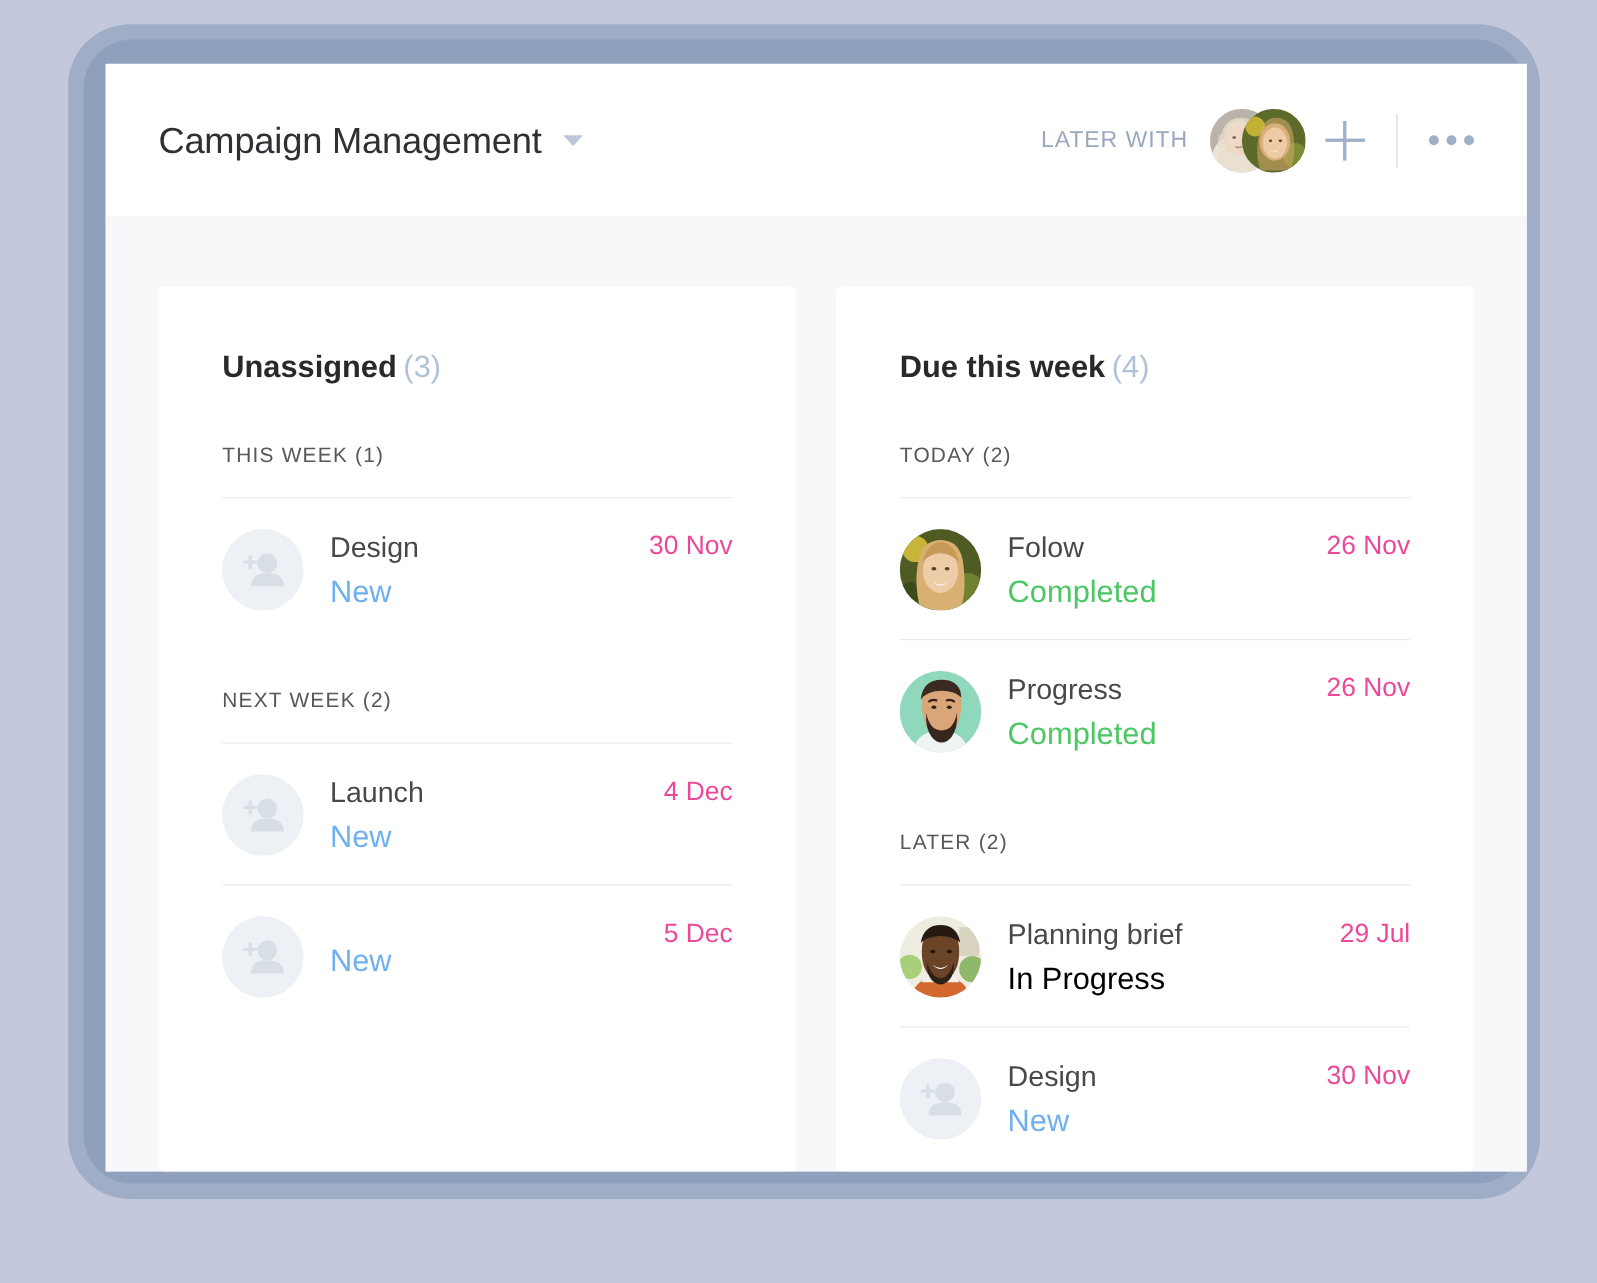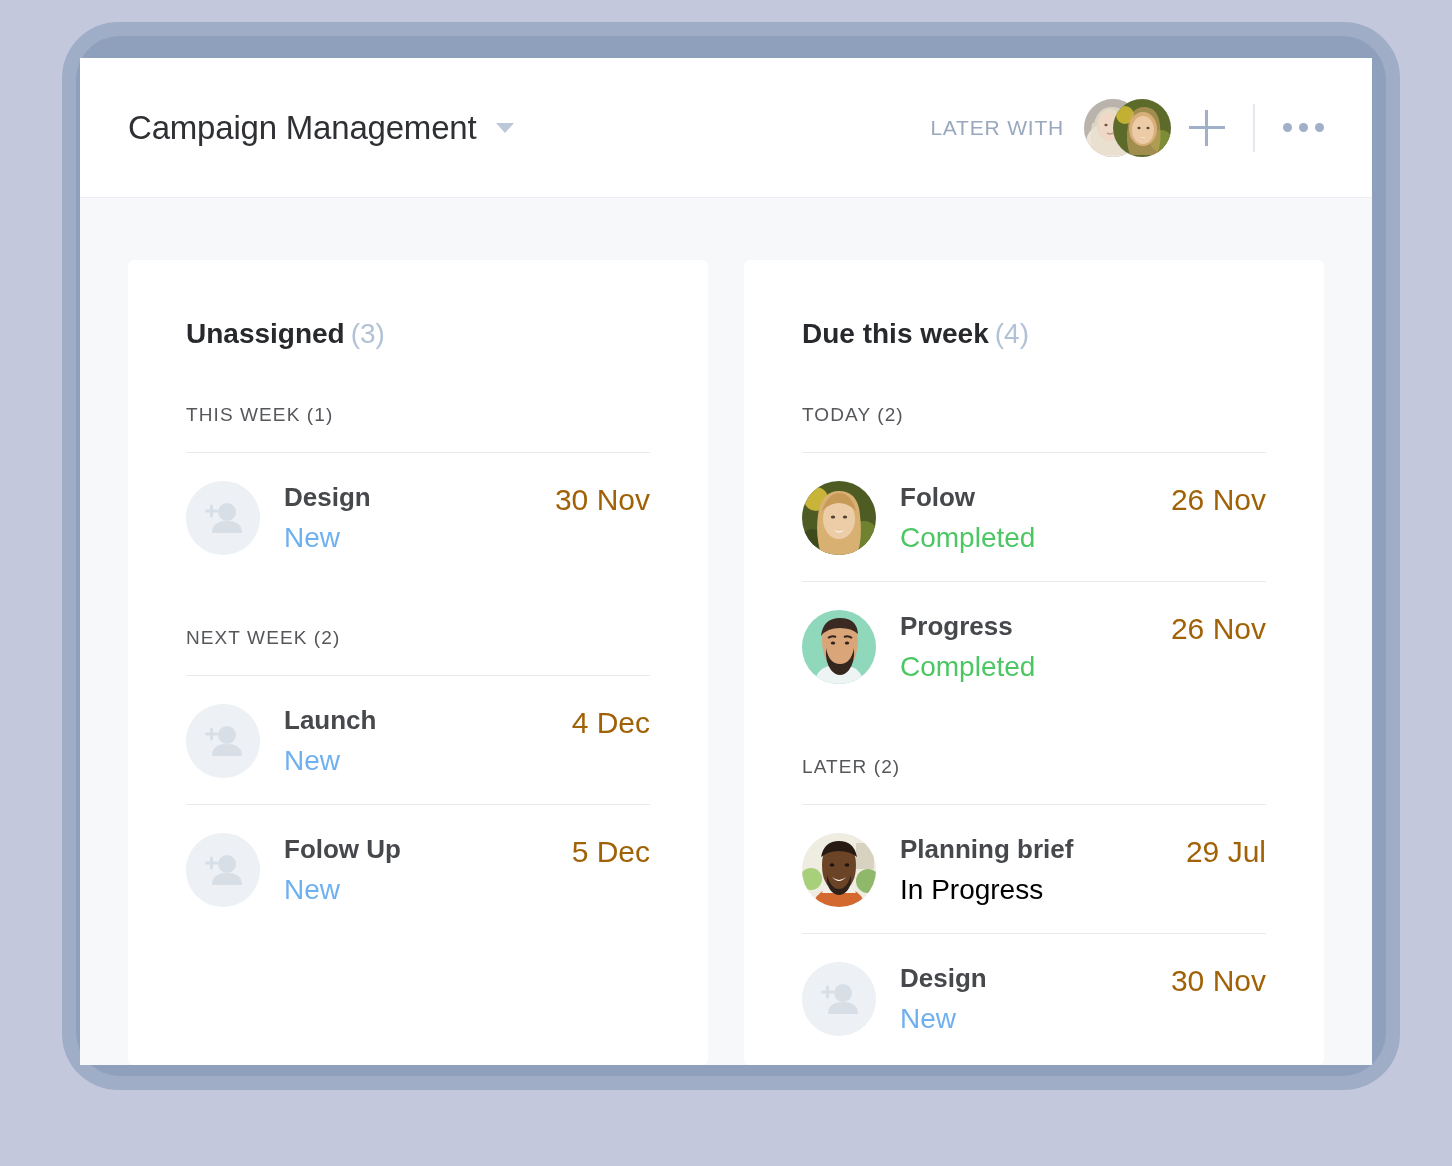--- a/index.html
+++ b/index.html
@@ -20,21 +20,21 @@
   }
   .frame-inner{
     position:absolute; left:76px; top:36px;
     width:1310px; height:1040px;
     border-radius:44px;
     background:#8fa0bd;
   }
 
   
   .window{
-    position:absolute; left:80px; top:58px;
+    position:absolute; left:96px; top:58px;
     width:1292px; height:1007px;
     background:#ffffff;
     overflow:hidden;
   }
 
   
   .topbar{
     position:relative;
     height:140px;
     background:#ffffff;
@@ -122,29 +122,29 @@
     display:flex; align-items:center;
     padding:28px 0 26px 0;
   }
   .task .avatar{
     width:74px; height:74px; border-radius:50%;
     flex:0 0 74px; overflow:hidden; position:relative;
     background:#edf0f4;
   }
   .task .task-main{ margin-left:24px; flex:1 1 auto; }
   .task .task-name{
-    font-size:26px; color:#46484c; font-weight:700;
+    font-size:26px; color:#46484c; font-weight:400;
     line-height:1.2; white-space:nowrap;
   }
   .task .task-status{
     font-size:28px; font-weight:400; margin-top:8px;
     line-height:1.2; white-space:nowrap;
   }
   .task .task-date{
-    font-size:30px; color:#a16207; font-weight:400;
+    font-size:24px; color:#ec4899; font-weight:400;
     white-space:nowrap; align-self:flex-start; margin-top:2px;
   }
   .st-new{ color:#6fb0ef; }
   .st-completed{ color:#4cc764; }
   .st-inprogress{ color:#000000; font-weight:700; }
 
   .spacer-lg{ height:46px; }
 
   
   .ph-person{ position:absolute; left:0; top:0; width:100%; height:100%; }
@@ -274,21 +274,20 @@
             <div class="avatar">
               <svg class="ph-person" viewBox="0 0 74 74">
                 <circle cx="37" cy="37" r="37" fill="#edf0f4"></circle>
                 <circle cx="41" cy="31" r="9" fill="#d7dee6"></circle>
                 <path d="M26 52 q0 -12 15 -12 q15 0 15 12 z" fill="#d7dee6"></path>
                 <rect x="19" y="28.5" width="13" height="3" rx="1.5" fill="#d7dee6"></rect>
                 <rect x="24" y="23.5" width="3" height="13" rx="1.5" fill="#d7dee6"></rect>
               </svg>
             </div>
             <div class="task-main">
-              <div class="task-name">Folow Up</div>
               <div class="task-status st-new">New</div>
             </div>
             <div class="task-date">5 Dec</div>
           </div>
         </div>
       </div>
 
       <div class="card">
         <div class="card-title">
           <span>Due this week</span><span class="count">(4)</span>

